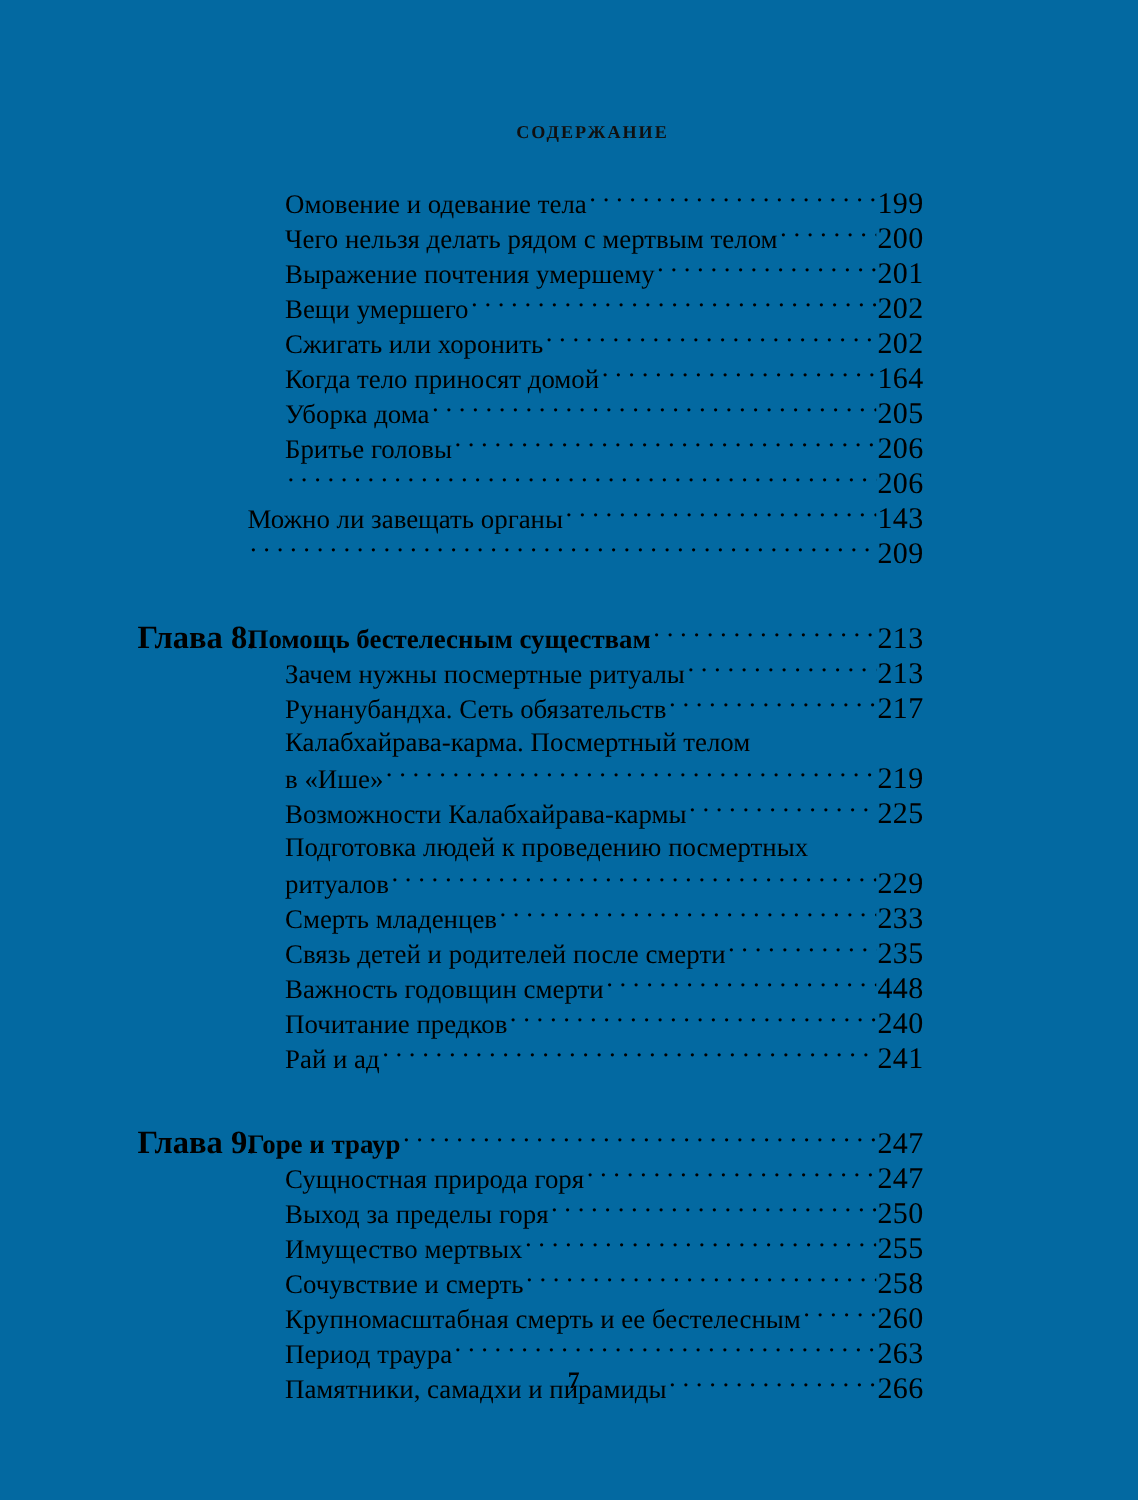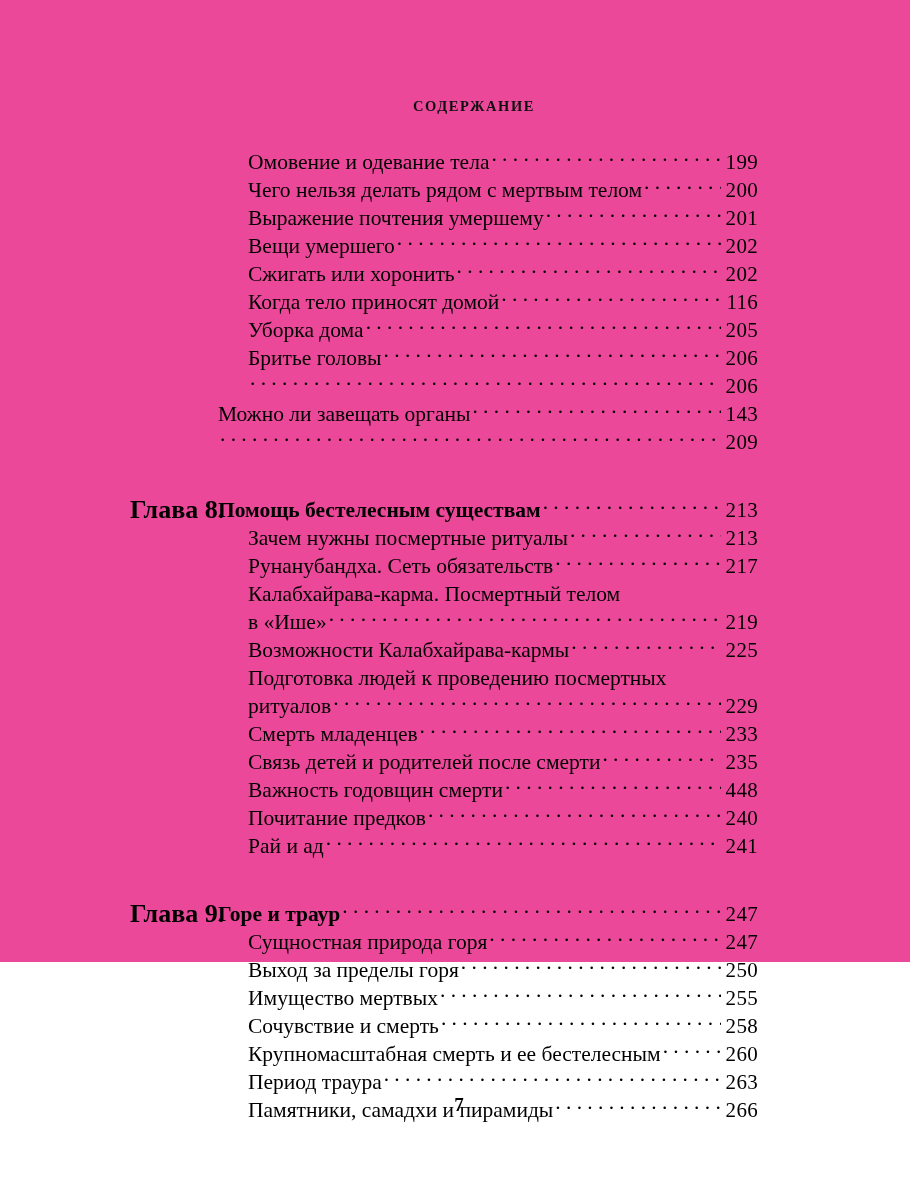--- a/index.html
+++ b/index.html
@@ -14,22 +14,22 @@
     position: relative;
     font-family: "Liberation Serif", "DejaVu Serif", serif;
     color: #000000;
     overflow: hidden;
   }
 
   .page {
     position: absolute;
     left: 0; top: 0;
     width: 910px;
-    height: 962px;
-    background: #ec4899;
+    height: 1200px;
+    background: #0369a1;
   }
 
   
   .running-head {
     position: absolute;
     left: 0;
     top: 98px;
     width: 910px;
     text-align: center;
     font-size: 14.5px;
@@ -43,27 +43,26 @@
   
   .toc {
     position: absolute;
     left: 110px;
     top: 148px;
     width: 628px;
   }
 
   .toc-row {
     display: flex;
-    align-items: center;
+    align-items: flex-start;
     width: 100%;
     height: 28px;
     font-size: 21.5px;
     line-height: 28px;
     white-space: nowrap;
-    margin-left: 20px;
   }
 
   
   .chap-label {
     width: 88px;
     flex: 0 0 88px;
     font-weight: 700;
     font-size: 26px;
     letter-spacing: 0px;
   }
@@ -103,21 +102,21 @@
     letter-spacing: 5.3px;
     font-size: 21.5px;
     color: #000;
     white-space: nowrap;
   }
 
   .pagenum {
     flex: 0 0 auto;
     width: 36px;
     text-align: right;
-    font-size: 21px;
+    font-size: 24px;
     letter-spacing: 0.3px;
   }
   .toc-row.cont-first .pagenum { visibility: hidden; }
 
   .gap-chapter { height: 40px; }
 
   
   .folio {
     position: absolute;
     left: 0;
@@ -177,21 +176,21 @@
           <span class="title">Сжигать или хоронить</span>
           <span class="leader"></span>
           <span class="pagenum">202</span>
         </div>
       </div>
       <div class="toc-row">
         <div class="chap-label empty"></div>
         <div class="entry-wrap ind-2">
           <span class="title">Когда тело приносят домой</span>
           <span class="leader"></span>
-          <span class="pagenum">116</span>
+          <span class="pagenum">164</span>
         </div>
       </div>
       <div class="toc-row">
         <div class="chap-label empty"></div>
         <div class="entry-wrap ind-2">
           <span class="title">Уборка дома</span>
           <span class="leader"></span>
           <span class="pagenum">205</span>
         </div>
       </div>

